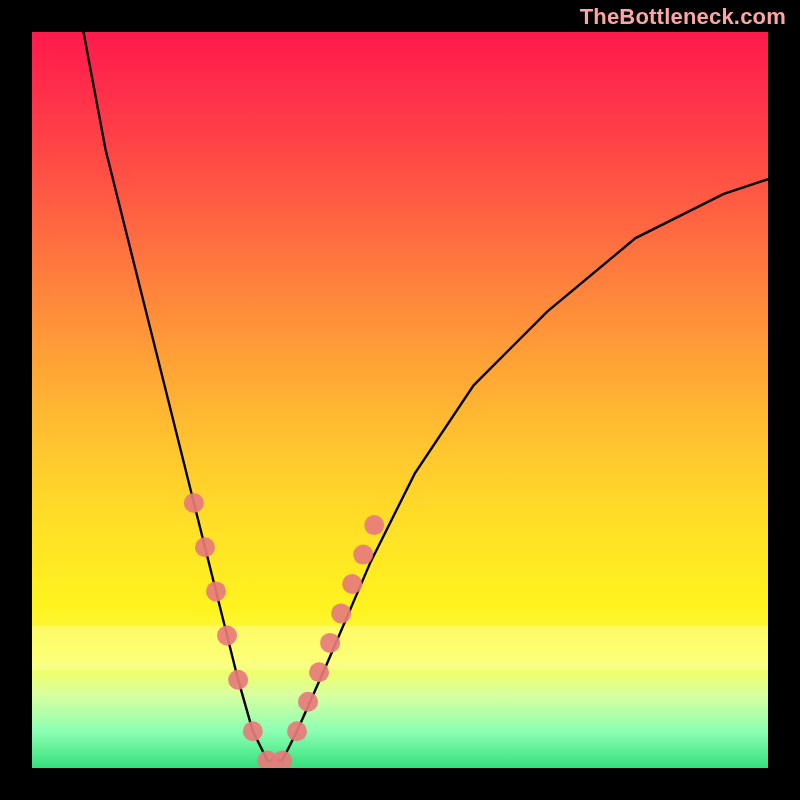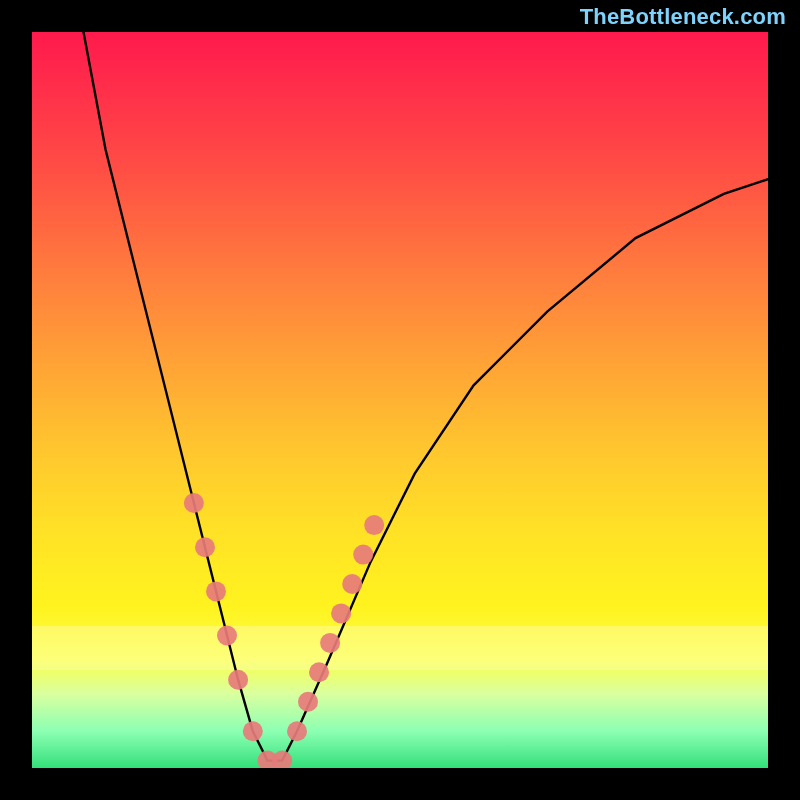--- a/index.html
+++ b/index.html
@@ -46,21 +46,21 @@
     top: 594px;
     background: rgba(255,255,200,0.35);
   }
   .watermark {
     position: absolute;
     top: 4px;
     right: 14px;
     font-family: Arial, Helvetica, sans-serif;
     font-size: 22px;
     font-weight: 600;
-    color: #7dd3fc;
+    color: #fca5a5;
     letter-spacing: 0.2px;
     user-select: none;
   }
   svg.curve {
     position: absolute;
     top: 0;
     left: 0;
   }
 </style>
 </head>

